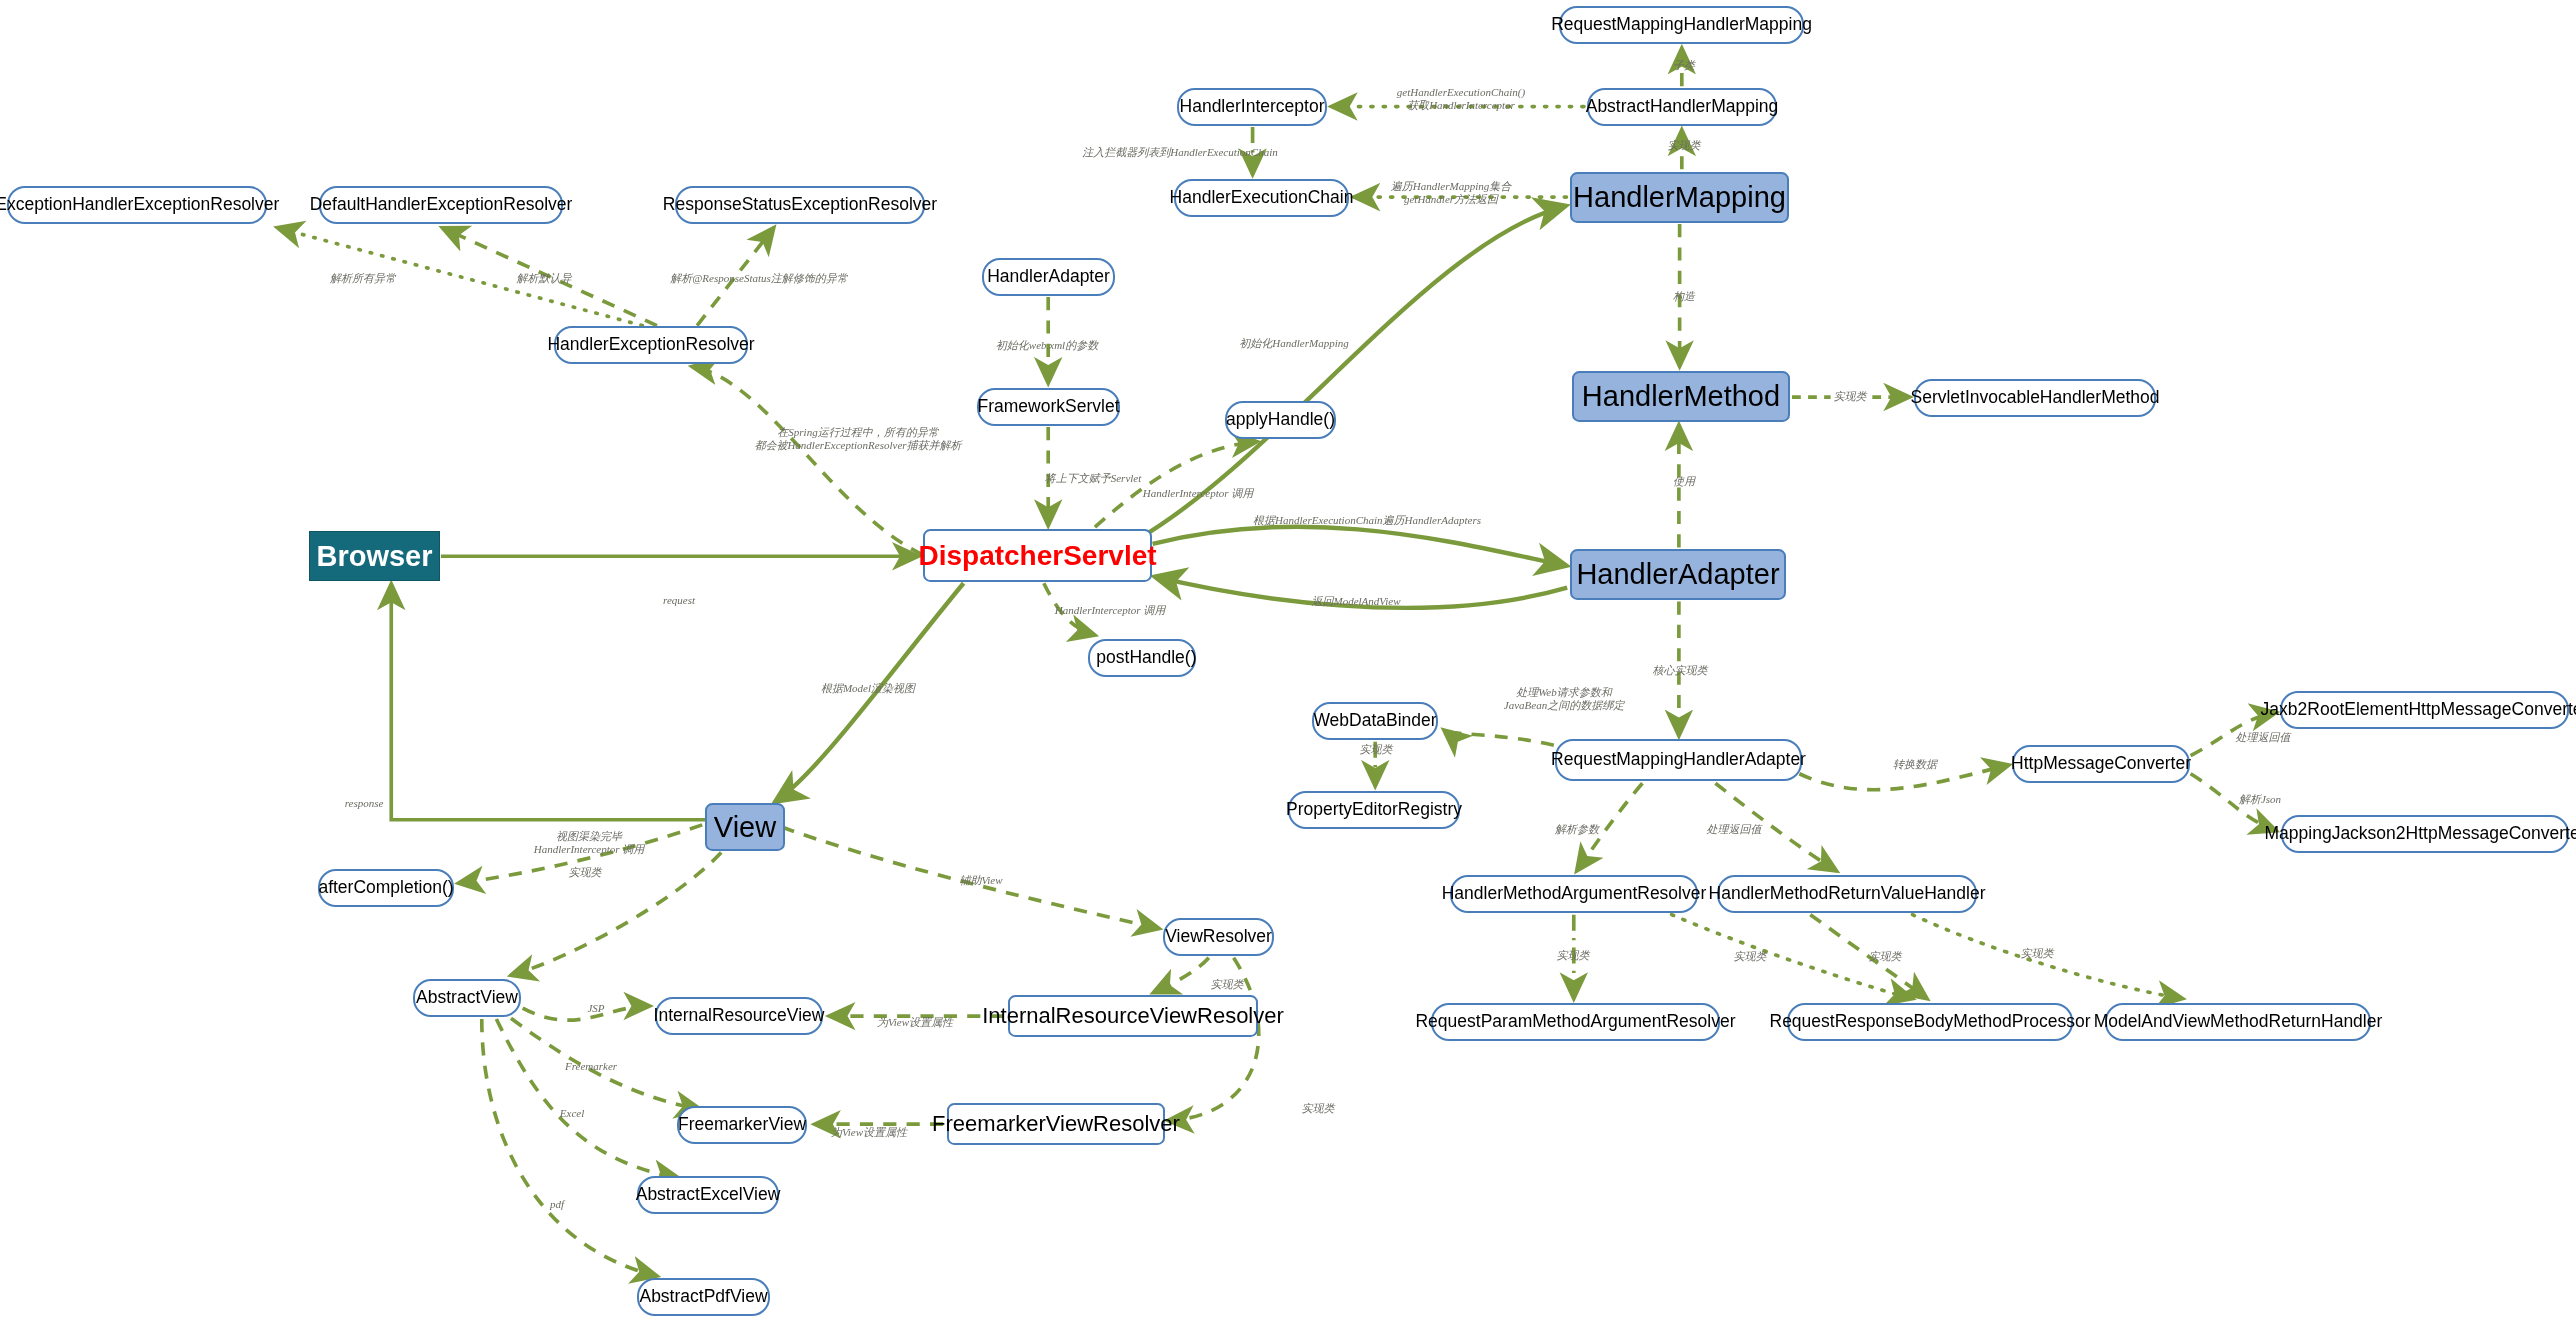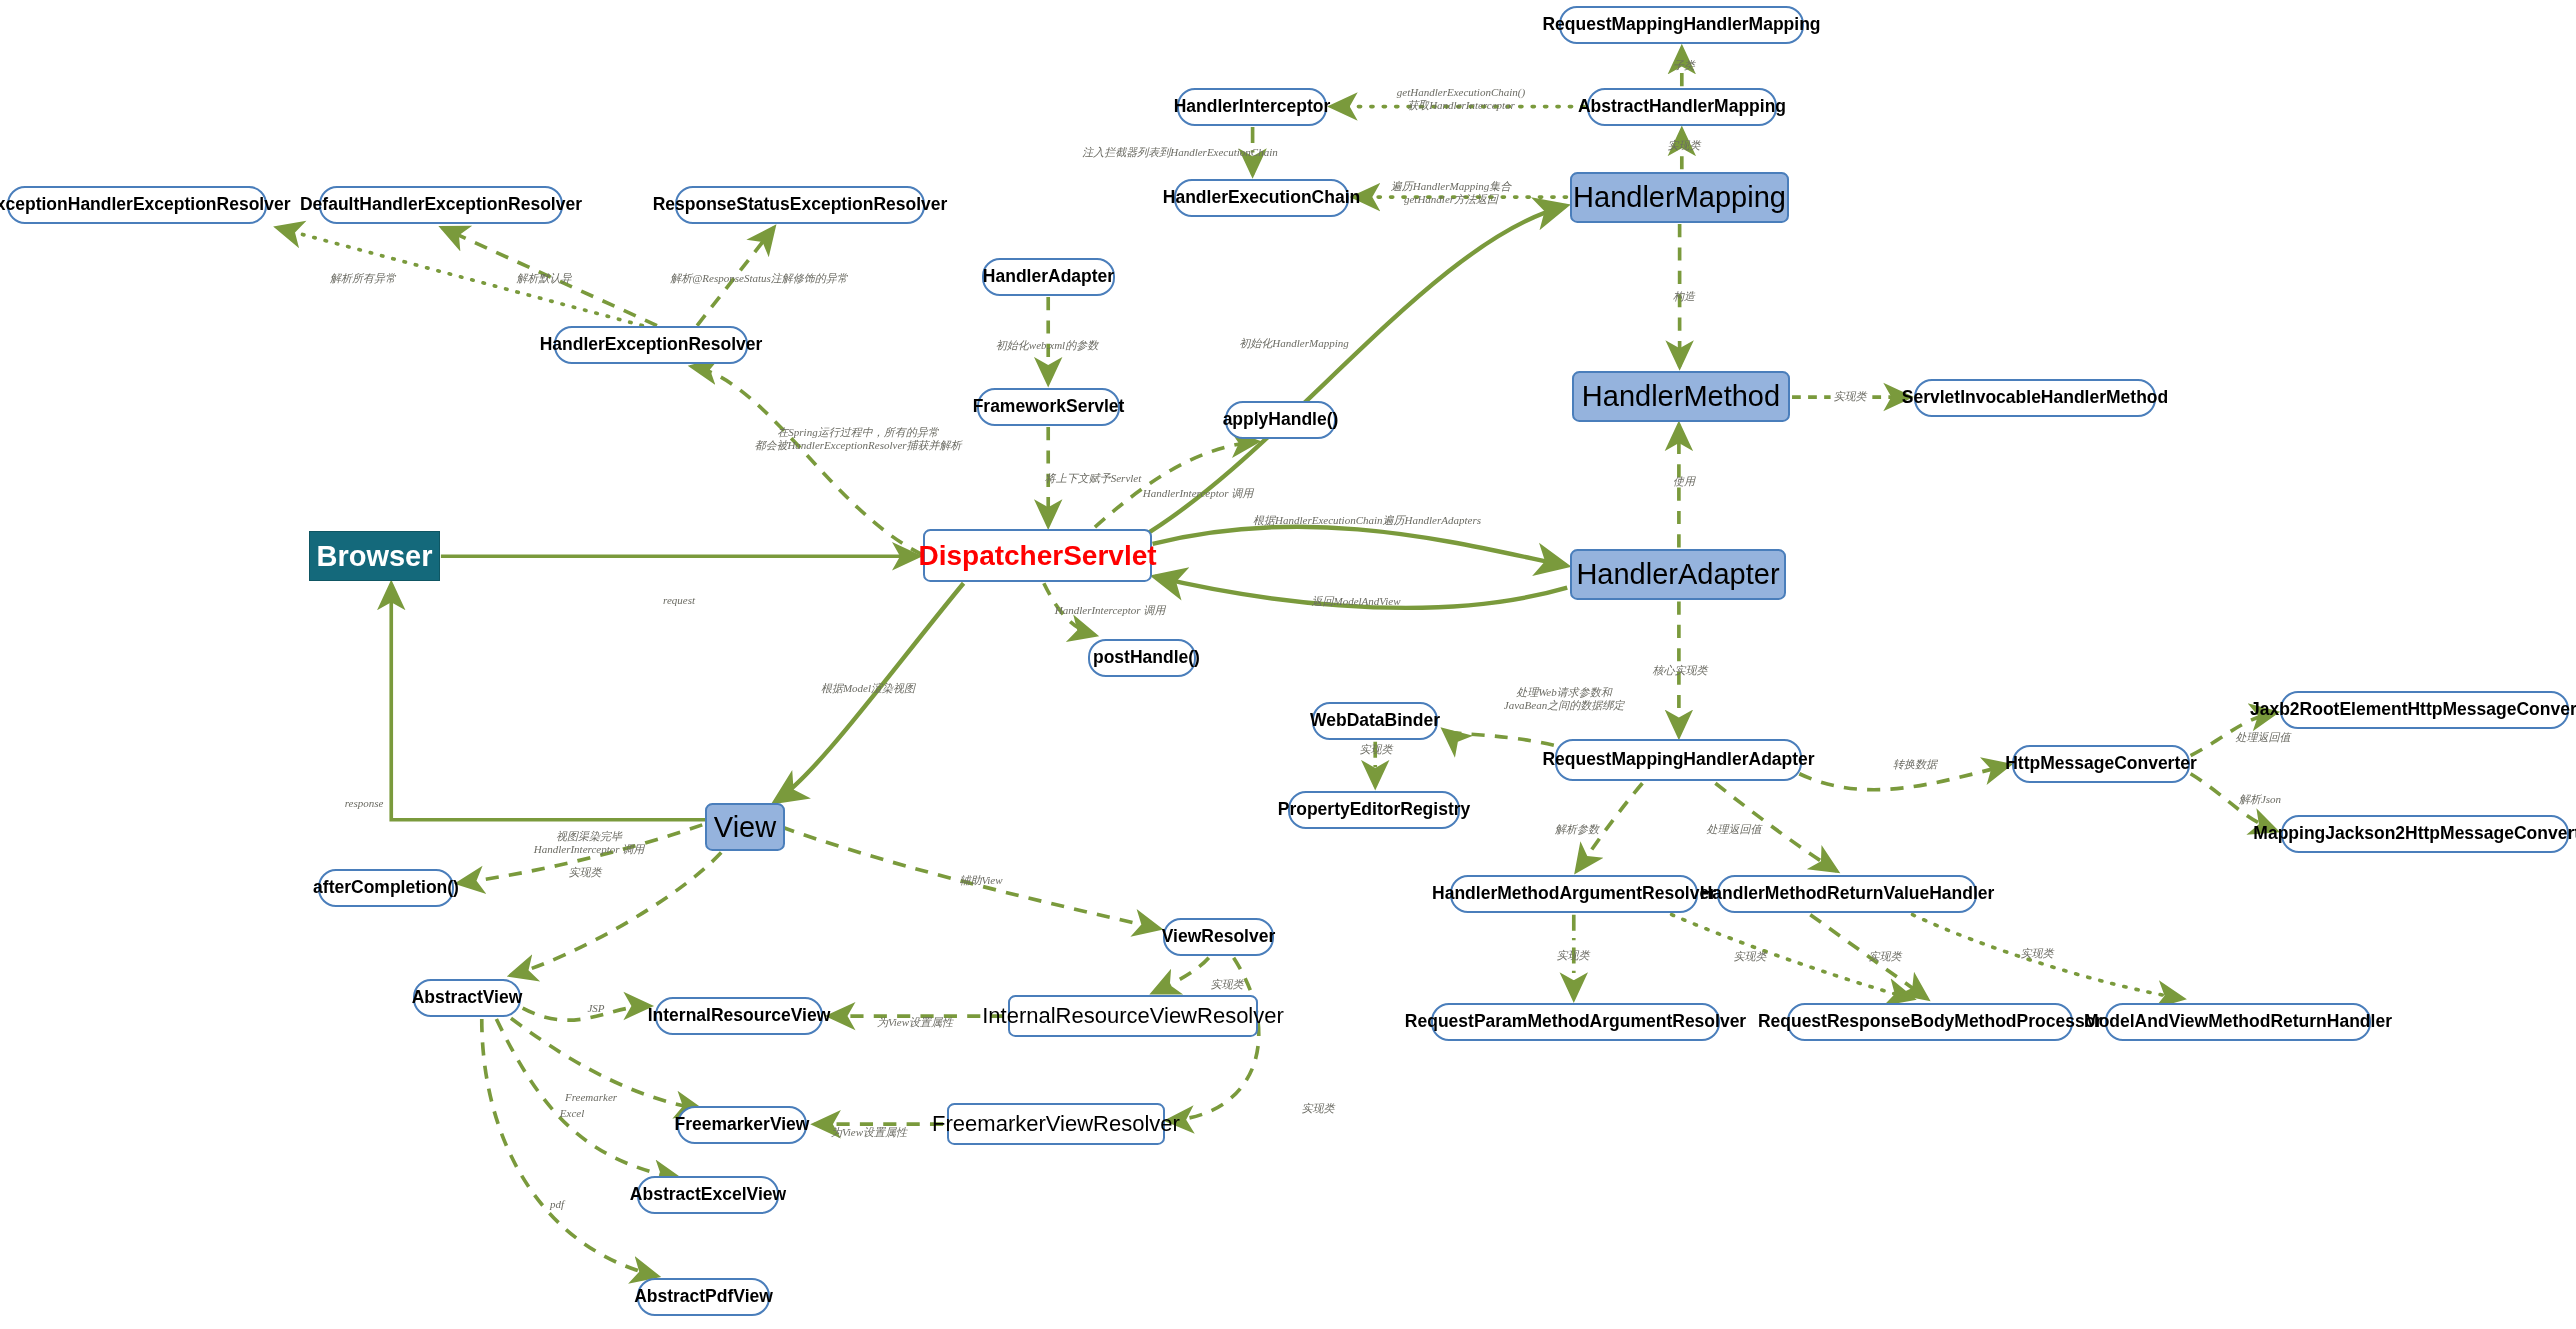--- a/index.html
+++ b/index.html
@@ -2,21 +2,21 @@
 <html style="font-size:11.7px"><head>
 <meta charset="utf-8">
 <style>
   html,body{margin:0;padding:0;background:#ffffff;}
   #stage{position:relative;width:2576px;height:1330px;background:#fff;
          font-family:"Liberation Sans", sans-serif;overflow:hidden;}
   svg#wires{position:absolute;left:0;top:0;width:2576px;height:1330px;}
   .node{position:absolute;box-sizing:border-box;display:flex;align-items:center;
         justify-content:center;text-align:center;border:2.2px solid #4a7ebb;
         border-radius:18px;background:#ffffff;color:#000;white-space:nowrap;
-        font-family:"Liberation Sans", sans-serif;font-weight:700;line-height:1;}
+        font-family:"Liberation Sans", sans-serif;font-weight:400;line-height:1;}
   .node.plain{font-size:17.5px;padding:0 10.2px;}
   .node.big{background:#95b3dd;border-color:#4a7ebb;font-size:29px;font-weight:400;
             border-radius:7.3px;}
   .node.browser{background:#14697b;border:1.5px solid #0f5663;color:#fff;
                 border-radius:0;font-size:29px;font-weight:700;}
   .node.accent{color:#ff0000;font-size:28px;font-weight:700;border-radius:7.3px;}
   .node.mid{font-size:22px;font-weight:400;border-radius:7.3px;}
   .elabel{position:absolute;color:#6b6b63;font-family:"Liberation Serif", serif;
           font-style:italic;font-size:11px;line-height:1.18;white-space:pre;
           text-align:center;transform:translate(-50%,-50%);pointer-events:none;}
@@ -152,21 +152,21 @@
   <div class="elabel cn" style="left:1356px;top:601px;">返回ModelAndView</div>
   <div class="elabel cn" style="left:1110px;top:610px;">HandlerInterceptor 调用</div>
   <div class="elabel cn" style="left:868px;top:688px;">根据Model渲染视图</div>
   <div class="elabel cn" style="left:589px;top:843px;">视图渠染完毕
 HandlerInterceptor 调用</div>
   <div class="elabel cn" style="left:585px;top:872px;">实现类</div>
   <div class="elabel" style="left:981px;top:880px;">辅助View</div>
   <div class="elabel" style="left:596px;top:1008px;">JSP</div>
   <div class="elabel cn" style="left:915px;top:1022px;">为View设置属性</div>
   <div class="elabel cn" style="left:1227px;top:984px;">实现类</div>
-  <div class="elabel" style="left:591px;top:1066px;margin-top:31px;">Freemarker</div>
+  <div class="elabel" style="left:591px;top:1066px;">Freemarker</div>
   <div class="elabel" style="left:572px;top:1113px;">Excel</div>
   <div class="elabel cn" style="left:869px;top:1132px;">为View设置属性</div>
   <div class="elabel cn" style="left:1318px;top:1108px;">实现类</div>
   <div class="elabel" style="left:557px;top:1204px;">pdf</div>
   <div class="elabel cn" style="left:1180px;top:152px;">注入拦截器列表到HandlerExecutionChain</div>
   <div class="elabel cn" style="left:1461px;top:99px;">getHandlerExecutionChain()
 获取HandlerInterceptor</div>
   <div class="elabel cn" style="left:1684px;top:65px;">子类</div>
   <div class="elabel cn" style="left:1684px;top:145px;">实现类</div>
   <div class="elabel cn" style="left:1451px;top:193px;">遍历HandlerMapping集合

